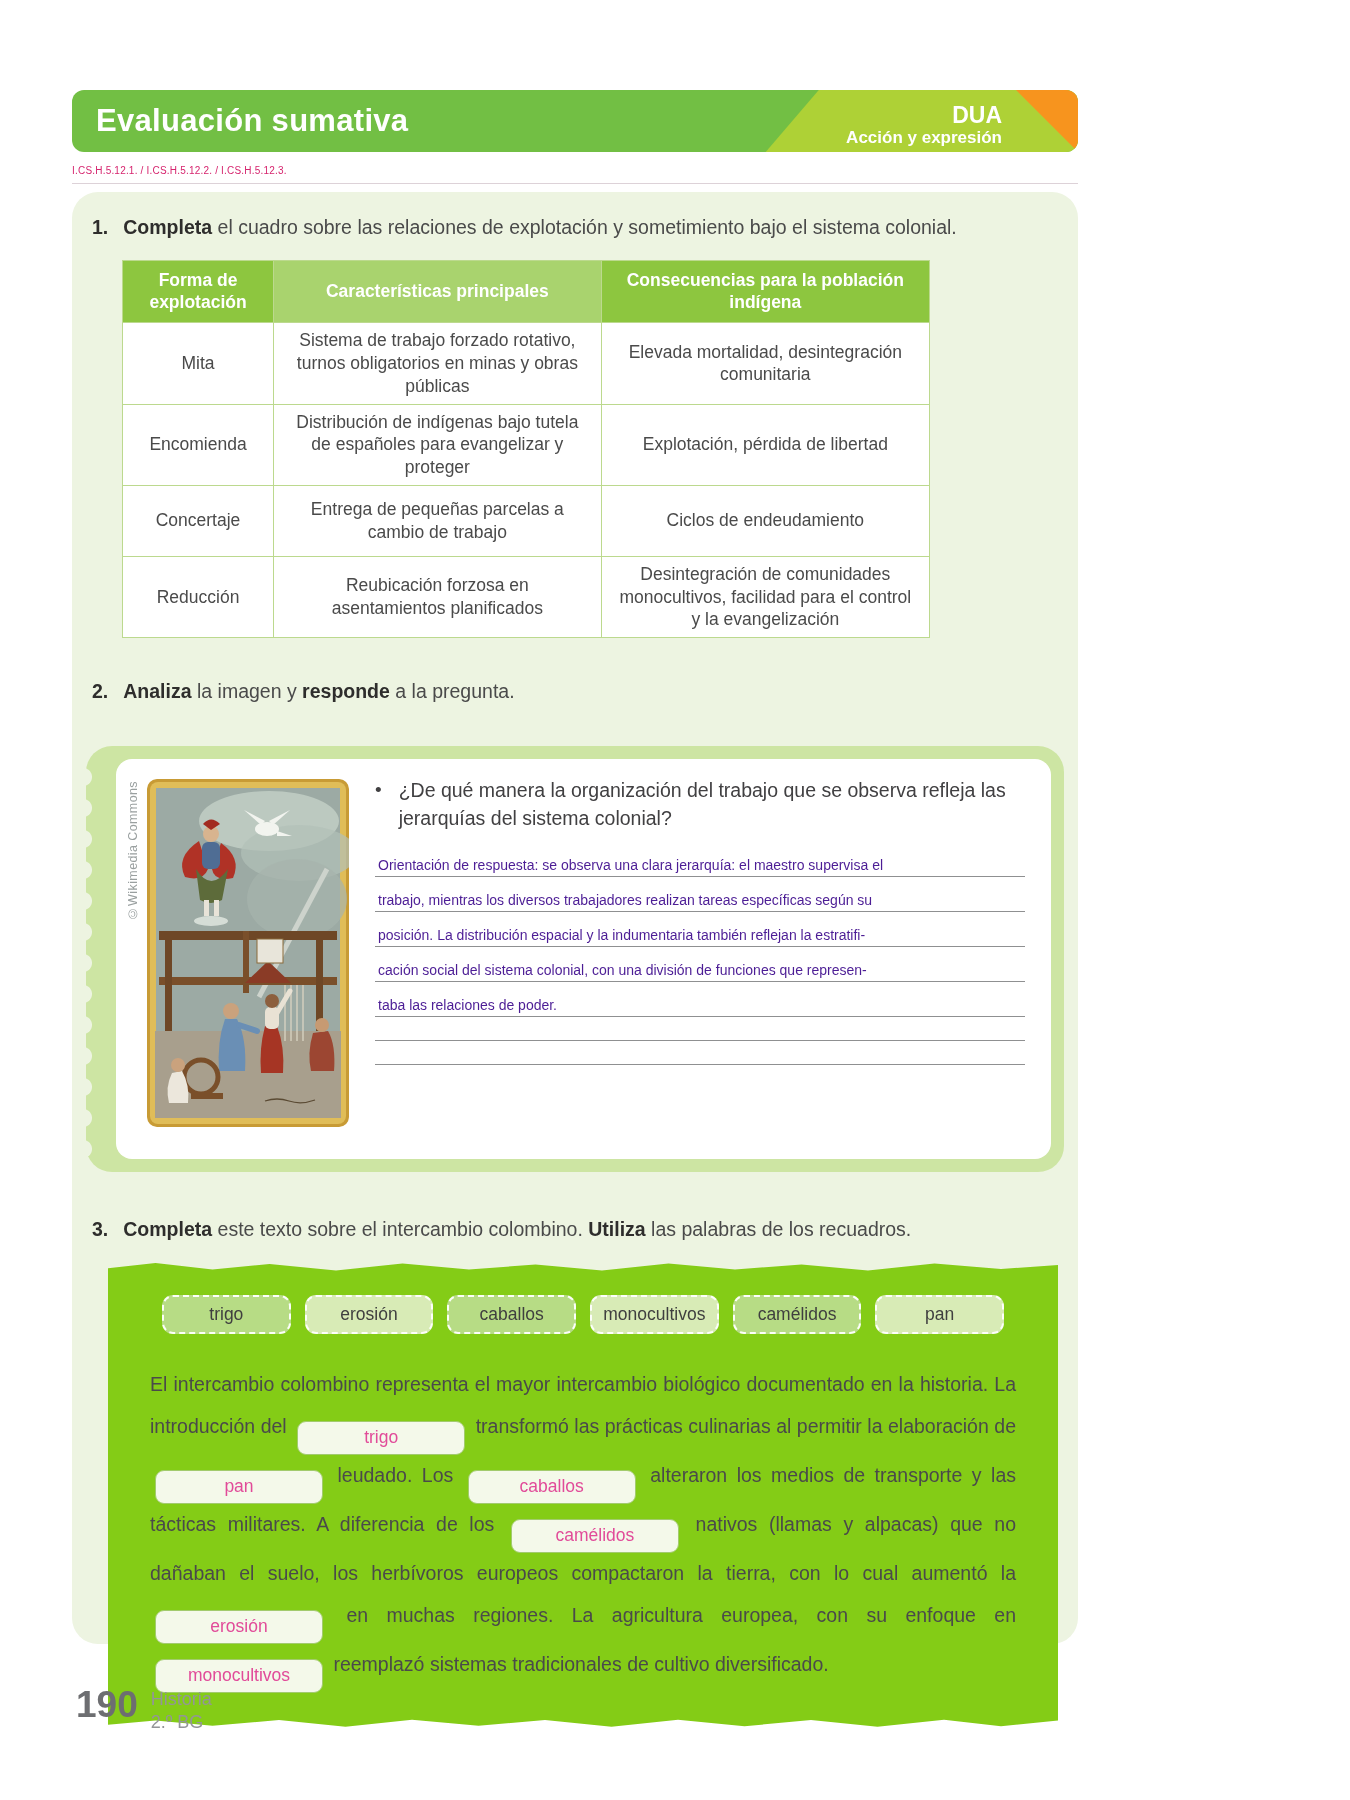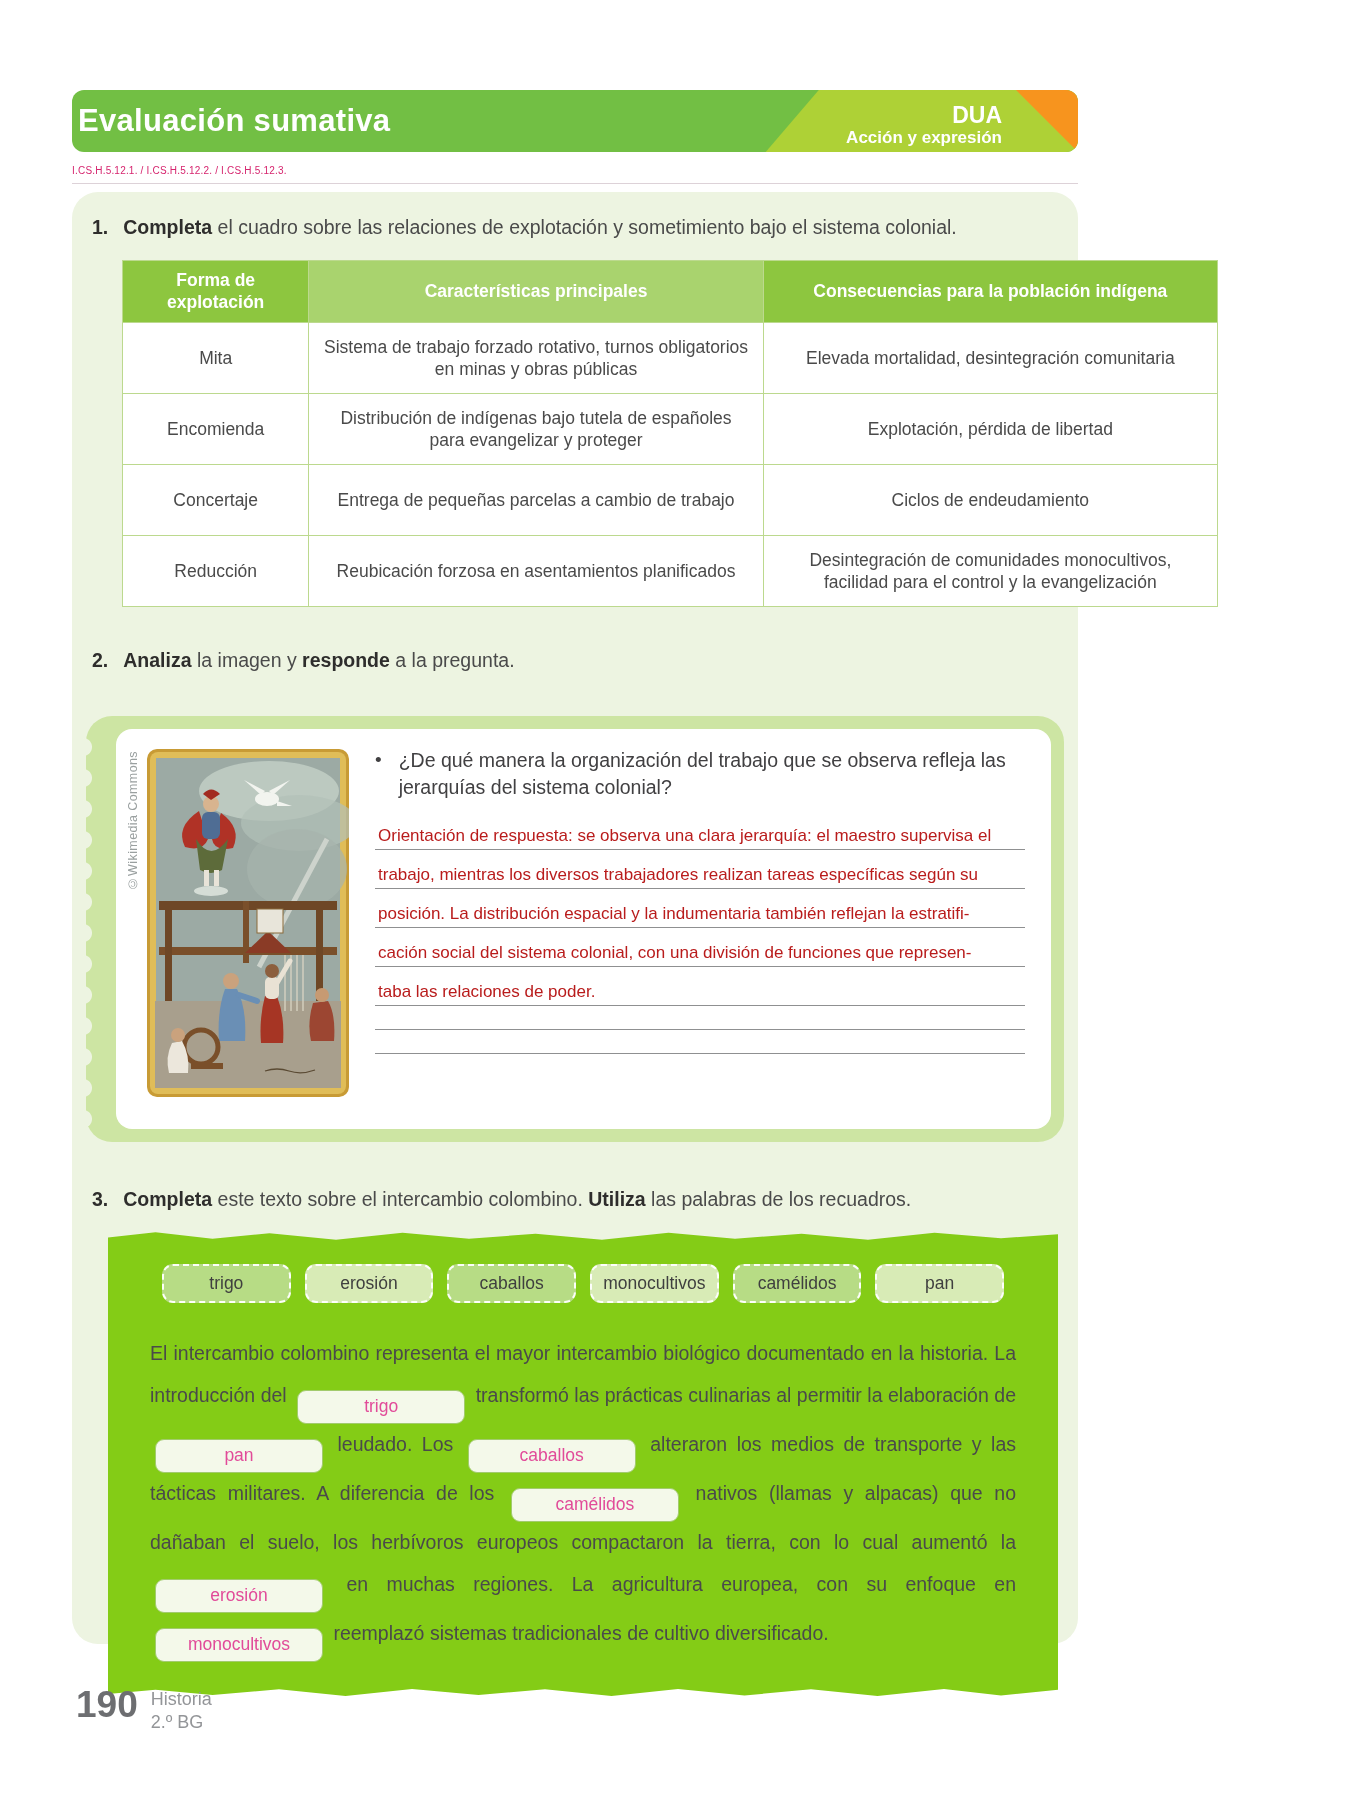--- a/index.html
+++ b/index.html
@@ -3,21 +3,21 @@
 <meta charset="utf-8">
 <style>
   * { margin:0; padding:0; box-sizing:border-box; }
   html,body { width:1350px; height:1800px; background:#ffffff; overflow:hidden;
               font-family:"Liberation Sans", sans-serif; color:#4a4a4a; }
   .page { position:relative; width:1350px; height:1800px; }
 
   
   .banner { position:absolute; left:72px; top:90px; width:1006px; height:62px;
             background:#72bf44; border-radius:12px; overflow:hidden; }
-  .banner-title { position:absolute; left:6px; top:0; height:62px; line-height:62px;
+  .banner-title { position:absolute; left:24px; top:0; height:62px; line-height:62px;
                   color:#fff; font-size:31px; font-weight:bold; letter-spacing:0.3px; }
   .banner-dua { position:absolute; right:0; top:0; width:320px; height:71px;
                 background:#aed136; clip-path:polygon(19% 0, 100% 0, 100% 100%, 0% 100%);
                 display:flex; flex-direction:column; justify-content:center; align-items:flex-end;
                 padding-right:76px; color:#fff; }
   .banner-dua .dua-main { font-size:23px; font-weight:bold; line-height:1.1; }
   .banner-dua .dua-sub  { font-size:17px; font-weight:bold; line-height:1.2; }
   .banner-corner { position:absolute; right:0; top:0; width:62px; height:62px;
                    background:#f7941e; clip-path:polygon(0 0, 100% 0, 100% 100%); }
 
@@ -29,21 +29,21 @@
   
   .main-panel { position:absolute; left:72px; top:192px; width:1006px; height:1452px;
                 background:#edf4e1; border-radius:26px; padding:22px 0 0 0; }
 
   .q-heading { display:flex; gap:15px; padding-left:20px; font-size:19.5px; color:#4a4a4a;
                line-height:1.35; }
   .q-num { font-weight:bold; color:#2e2d2c; }
   .b { font-weight:bold; color:#2e2d2c; }
 
   
-  table.colonial { border-collapse:collapse; margin:20px 0 0 50px; width:1096px;
+  table.colonial { border-collapse:collapse; margin:20px 0 0 50px; width:808px;
                    background:#fff; }
   table.colonial th, table.colonial td { border:1px solid #bcd98e; text-align:center;
                    vertical-align:middle; padding:6px 14px; }
   table.colonial th { color:#fff; font-size:17.5px; font-weight:bold; height:62px; line-height:1.25; }
   th.h-dark  { background:#8dc63f; width:160px; }
   th.h-light { background:#a9d36e; width:390px; }
   th.h-dark2 { background:#8dc63f; width:390px; }
   table.colonial td { font-size:17.5px; color:#4a4a4a; height:71px; line-height:1.3; }
   td.pink { color:#e14b99; }
 
@@ -56,21 +56,21 @@
   .q2-card { background:#fff; border-radius:16px; padding:16px 18px 20px 10px;
              display:flex; min-height:400px; }
   .q2-left { display:flex; gap:7px; align-items:flex-start; padding-top:4px; }
   .img-caption { writing-mode:vertical-rl; transform:rotate(180deg); font-size:12.5px;
                  color:#9aa0a0; letter-spacing:0.4px; margin-top:2px; }
   .painting { border-radius:8px; display:block; }
   .q2-right { flex:1; padding:2px 8px 0 26px; }
   .q2-question { display:flex; gap:17px; font-size:19.5px; color:#414042; line-height:1.4; }
   .q2-bullet { font-size:19px; color:#414042; }
   .answers { margin-top:10px; }
-  .ans-line { border-bottom:1.6px solid #8f9091; font-size:17px; color:#b91c1c;
+  .ans-line { border-bottom:1.6px solid #8f9091; font-size:14px; color:#4c1d95;
               padding:15px 3px 3px 3px; min-height:24px; }
 
   
   .q3-heading { margin-top:44px; }
   .q3-panel { margin:18px 20px 0 36px; background:#84cc16; padding:30px 40px 36px 40px;
     clip-path:polygon(0% 1.6%,5% 0.5%,11% 1.9%,17% 0.7%,24% 2.1%,31% 0.6%,38% 1.9%,45% 0.8%,
       52% 2.1%,59% 0.6%,66% 1.9%,73% 0.8%,80% 2.1%,87% 0.6%,94% 1.8%,100% 0.9%,
       100% 98.3%,94% 99.5%,88% 98.1%,81% 99.6%,74% 98.2%,67% 99.5%,60% 98.1%,53% 99.6%,
       46% 98.2%,39% 99.4%,32% 98.1%,25% 99.6%,18% 98.2%,11% 99.4%,5% 98.3%,0% 99.2%); }
   .word-bank { display:flex; gap:14px; margin:4px 14px 30px 14px; }

